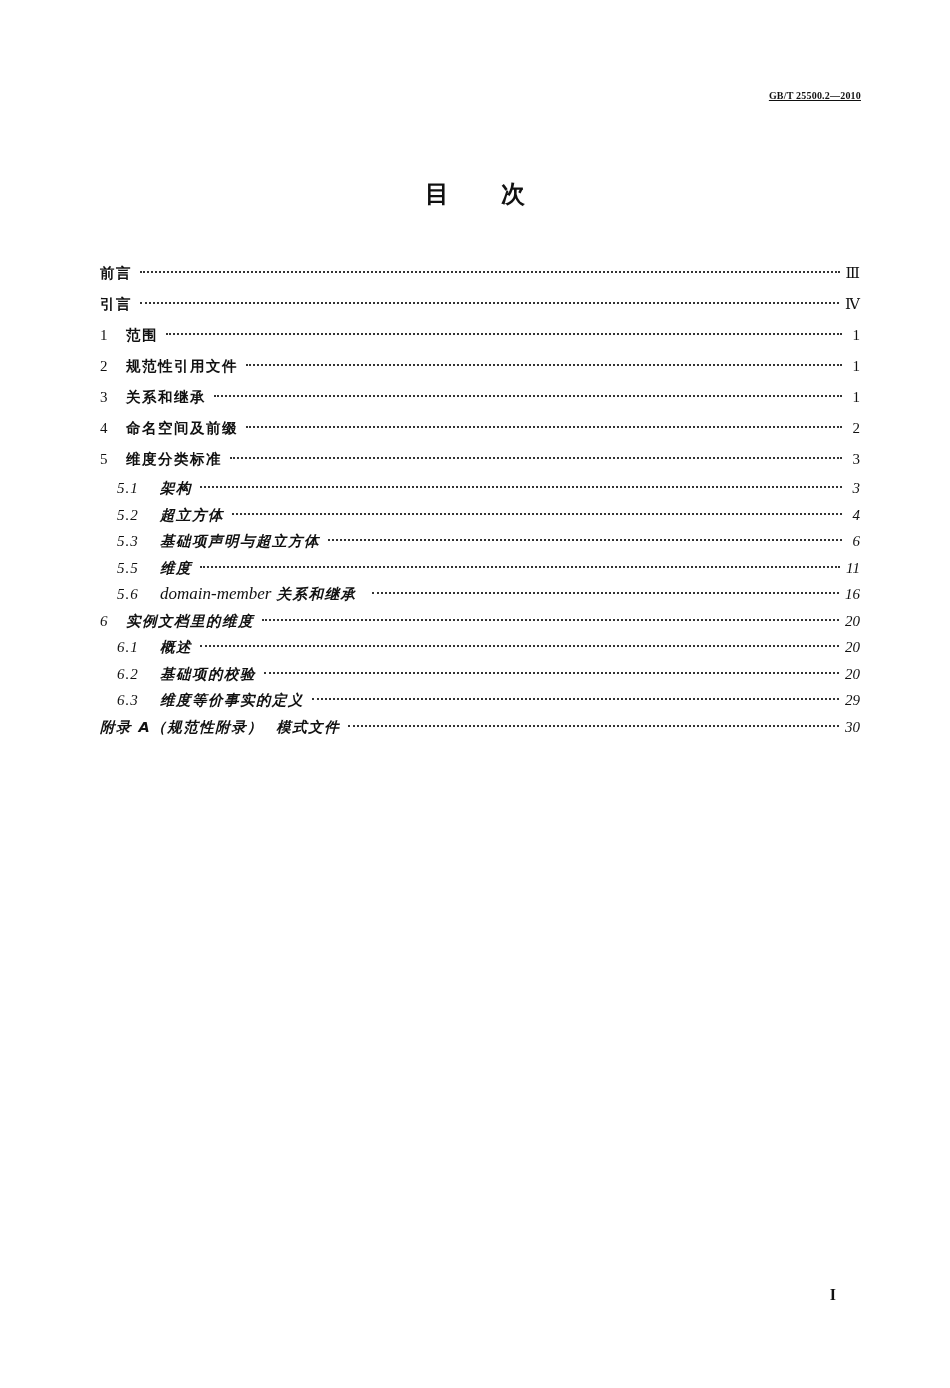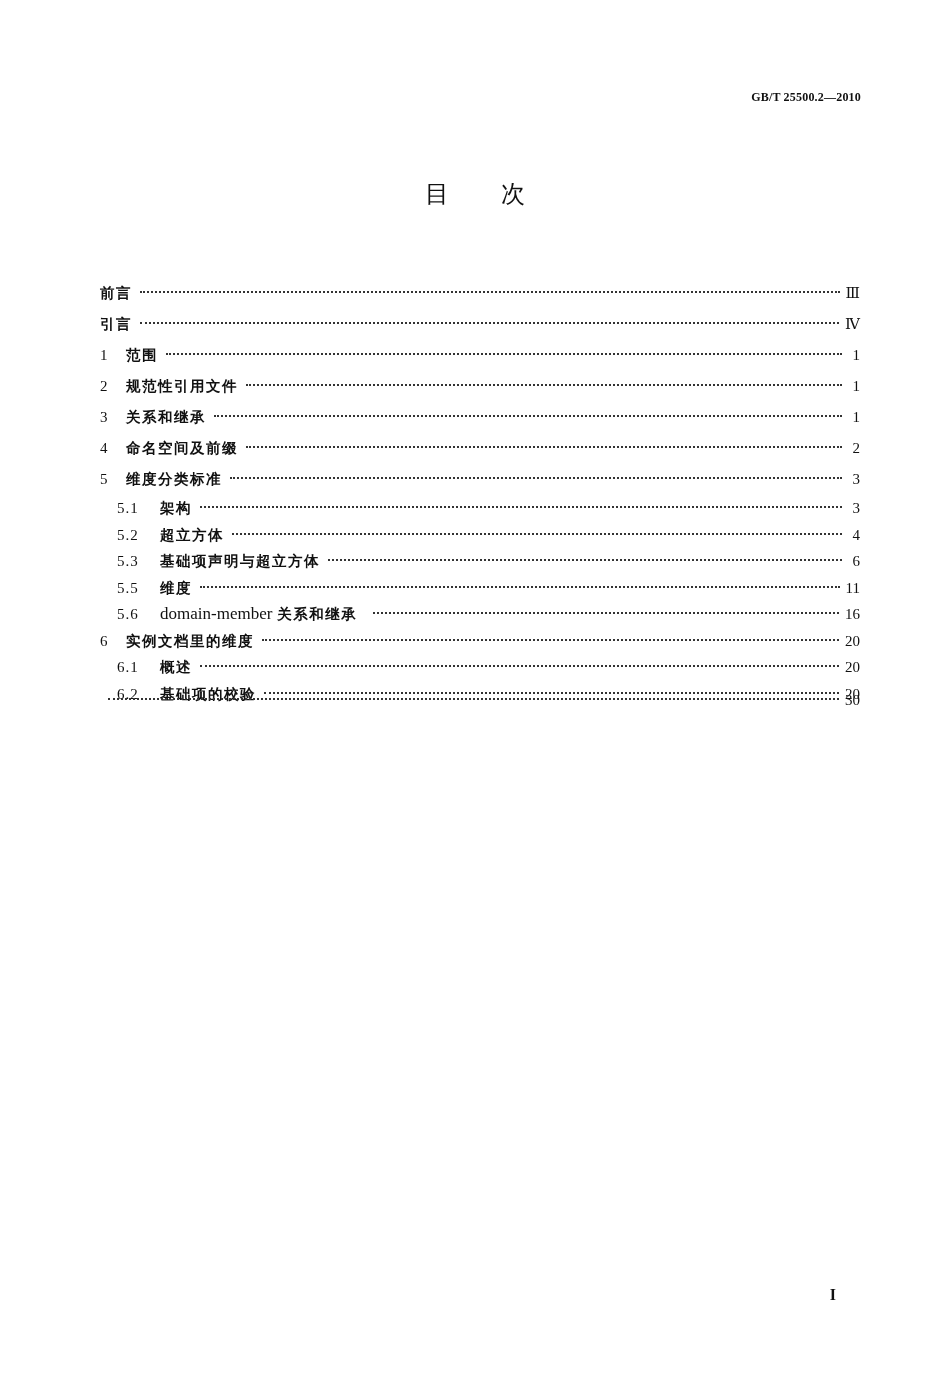--- a/index.html
+++ b/index.html
@@ -14,31 +14,32 @@
       overflow: hidden;
       color: #111111;
       font-family: "DejaVu Serif", "Liberation Serif", serif;
     }
     .std-number {
       position: absolute;
       top: 90px;
       right: 89px;
       font-family: "Liberation Serif", "DejaVu Serif", serif;
       font-weight: bold;
-      font-size: 12px;
+      font-size: 10px;
       letter-spacing: 0.2px;
+      text-decoration: underline;
     }
     .page-title {
       position: absolute;
       top: 178px;
       left: 0;
       width: 950px;
       text-align: center;
       font-family: "DejaVu Sans", sans-serif;
-      font-weight: normal;
+      font-weight: bold;
       font-size: 24px;
       letter-spacing: 52px;
       text-indent: 52px;
     }
     .toc {
       position: absolute;
       top: 258px;
       left: 100px;
       width: 760px;
     }
@@ -46,39 +47,39 @@
       display: flex;
       align-items: baseline;
       font-size: 15px;
       line-height: 31px;
       height: 31px;
       white-space: nowrap;
     }
     .toc-row.sub {
       height: 26.5px;
       line-height: 26.5px;
+      font-style: italic;
     }
     .toc-row.lv2 {
       padding-left: 17px;
     }
     .toc-num {
       font-family: "Liberation Serif", "DejaVu Serif", serif;
       display: inline-block;
       min-width: 26px;
     }
     .lv2 .toc-num {
       min-width: 43px;
       letter-spacing: 1px;
     }
     .toc-label {
       font-family: "DejaVu Sans", sans-serif;
       font-size: 14.5px;
       font-weight: bold;
       letter-spacing: 1.5px;
-      margin-top: 20px;
     }
     .toc-label.latin {
       font-family: "Liberation Serif", "DejaVu Serif", serif;
       font-weight: normal;
       font-size: 17px;
       letter-spacing: 0;
     }
     .toc-dots {
       flex: 1;
       margin: 0 6px 0 8px;
@@ -212,22 +213,29 @@
       <span class="toc-page">20</span>
     </div>
 
     <div class="toc-row sub lv2">
       <span class="toc-num">6.2</span>
       <span class="toc-label">基础项的校验</span>
       <span class="toc-dots"></span>
       <span class="toc-page">20</span>
     </div>
 
+    <div class="toc-row sub lv2">
+      <span class="toc-num">6.3</span>
+      <span class="toc-label">维度等价事实的定义</span>
+      <span class="toc-dots"></span>
+      <span class="toc-page">29</span>
+    </div>
 
     <div class="toc-row sub">
+      <span class="toc-label" style="white-space:pre;">附录 A（规范性附录）  模式文件</span>
       <span class="toc-dots"></span>
       <span class="toc-page">30</span>
     </div>
 
   </div>
 
   <div class="page-footer">I</div>
 
 </div>
 

